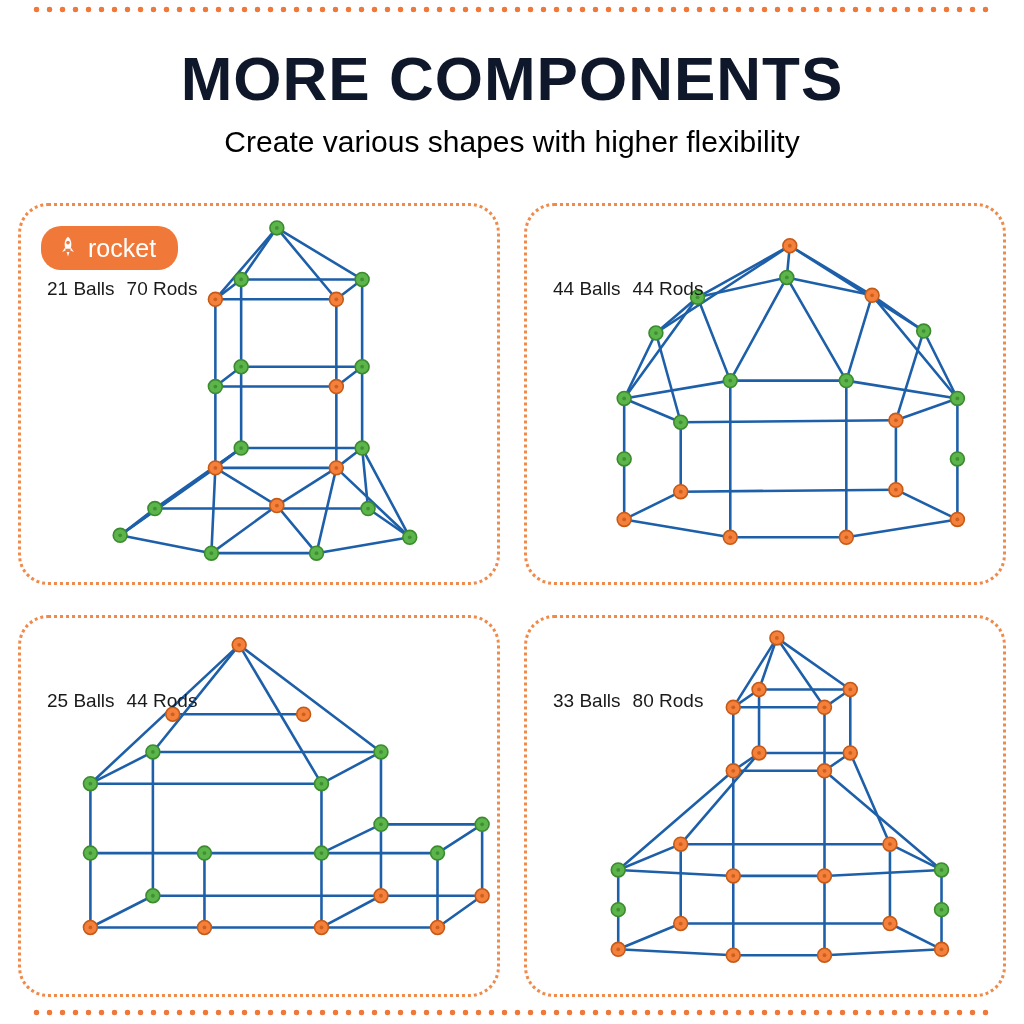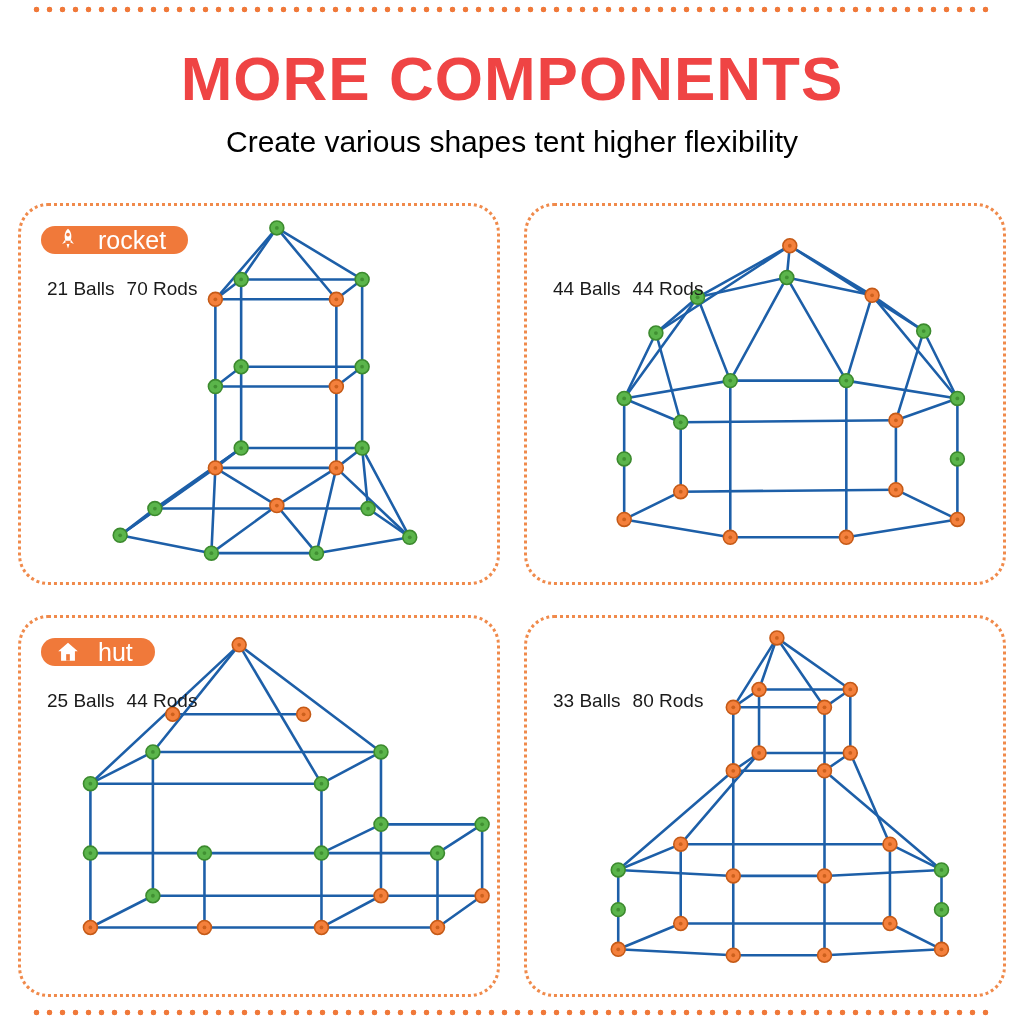--- a/index.html
+++ b/index.html
@@ -5,44 +5,44 @@
   html,body{margin:0;padding:0;background:#ffffff;}
   body{width:1024px;height:1024px;position:relative;font-family:"Liberation Sans",sans-serif;overflow:hidden;}
 
   .dot-strip{position:absolute;left:30px;right:30px;height:7px;
     background-image:radial-gradient(circle,#F0793A 2.6px,transparent 3.1px);
     background-size:13px 7px;background-repeat:repeat-x;}
   .dot-strip.top{top:6px;}
   .dot-strip.bottom{bottom:8px;}
 
   .header{position:absolute;top:46px;left:0;width:100%;text-align:center;}
-  .title{font-size:62px;font-weight:800;color:#ef4444;letter-spacing:1px;margin:0;line-height:1.05;}
+  .title{font-size:62px;font-weight:800;color:#0f172a;letter-spacing:1px;margin:0;line-height:1.05;}
   .subtitle{font-size:30px;color:#000;margin:14px 0 0 0;font-weight:400;}
 
   .grid{position:absolute;top:203px;left:18px;right:18px;
     display:grid;grid-template-columns:1fr 1fr;grid-template-rows:382px 382px;gap:30px 24px;}
 
   .panel{position:relative;border:3px dotted #F08A4B;border-radius:30px;box-sizing:border-box;background:#fff;}
   .panel svg.structure{position:absolute;inset:0;width:100%;height:100%;}
 
-  .pill{position:absolute;top:20px;left:20px;display:flex;align-items:center;gap:17px;
-    background:#F0793A;color:#fff;border-radius:20px;height:28px;padding:0 22px 0 14px;z-index:2;}
+  .pill{position:absolute;top:20px;left:20px;display:flex;align-items:center;gap:7px;
+    background:#F0793A;color:#fff;border-radius:20px;height:44px;padding:0 22px 0 14px;z-index:2;}
   .pill .icon{width:26px;height:26px;display:block;}
   .pill .pill-label{font-size:25px;line-height:1;}
 
   .stats{position:absolute;top:72px;left:26px;z-index:2;font-size:19px;color:#1a1a1a;display:flex;gap:12px;}
 </style>
 </head>
 <body>
 
 <div class="dot-strip top"></div>
 
 <div class="header">
   <h1 class="title">MORE COMPONENTS</h1>
-  <p class="subtitle">Create various shapes tent higher flexibility</p>
+  <p class="subtitle">Create various shapes with higher flexibility</p>
 </div>
 
 <div class="grid">
 
   <div class="panel">
     <div class="pill">
       <svg class="icon" viewBox="0 0 24 24">
         <path fill="#ffffff" d="M12 1.5 C14.9 4 16 8.3 14.3 12.6 L9.7 12.6 C8 8.3 9.1 4 12 1.5 Z"></path>
         <circle cx="12" cy="7" r="1.7" fill="#F0793A"></circle>
         <path fill="#ffffff" d="M9.7 11 L6.6 15.7 L9.7 14.4 Z"></path>
@@ -221,27 +221,20 @@
         <circle cx="155" cy="286" r="7" fill="#F4803C" stroke="#C55A17" stroke-width="1.6"></circle>
         <circle cx="155" cy="286" r="1.9" fill="#C55A17" opacity="0.85"></circle>
         <circle cx="98" cy="253" r="7" fill="#5BB54B" stroke="#3C8A2E" stroke-width="1.6"></circle>
         <circle cx="98" cy="253" r="1.9" fill="#3C8A2E" opacity="0.85"></circle>
         <circle cx="434" cy="253" r="7" fill="#5BB54B" stroke="#3C8A2E" stroke-width="1.6"></circle>
         <circle cx="434" cy="253" r="1.9" fill="#3C8A2E" opacity="0.85"></circle>
       </svg>
   </div>
 
   <div class="panel">
-    <div class="pill">
-      <svg class="icon" viewBox="0 0 24 24">
-        <path fill="#ffffff" d="M12 3.5 L21 11.2 L18.4 11.2 L18.4 20 L5.6 20 L5.6 11.2 L3 11.2 Z"></path>
-        <rect x="10.3" y="14" width="3.4" height="6" fill="#F0793A"></rect>
-      </svg>
-      <span class="pill-label">hut</span>
-    </div>
     <div class="stats">
       <span>25 Balls</span>
       <span>44 Rods</span>
     </div>
     <svg class="structure" viewBox="0 0 480 375">
         <line x1="220" y1="25" x2="70" y2="165" stroke="#1D5FA8" stroke-width="2.6" stroke-linecap="round"></line>
         <line x1="220" y1="25" x2="303" y2="165" stroke="#1D5FA8" stroke-width="2.6" stroke-linecap="round"></line>
         <line x1="220" y1="25" x2="363" y2="133" stroke="#1D5FA8" stroke-width="2.6" stroke-linecap="round"></line>
         <line x1="220" y1="25" x2="133" y2="133" stroke="#1D5FA8" stroke-width="2.6" stroke-linecap="round"></line>
         <line x1="153" y1="95" x2="285" y2="95" stroke="#1D5FA8" stroke-width="2.6" stroke-linecap="round"></line>

